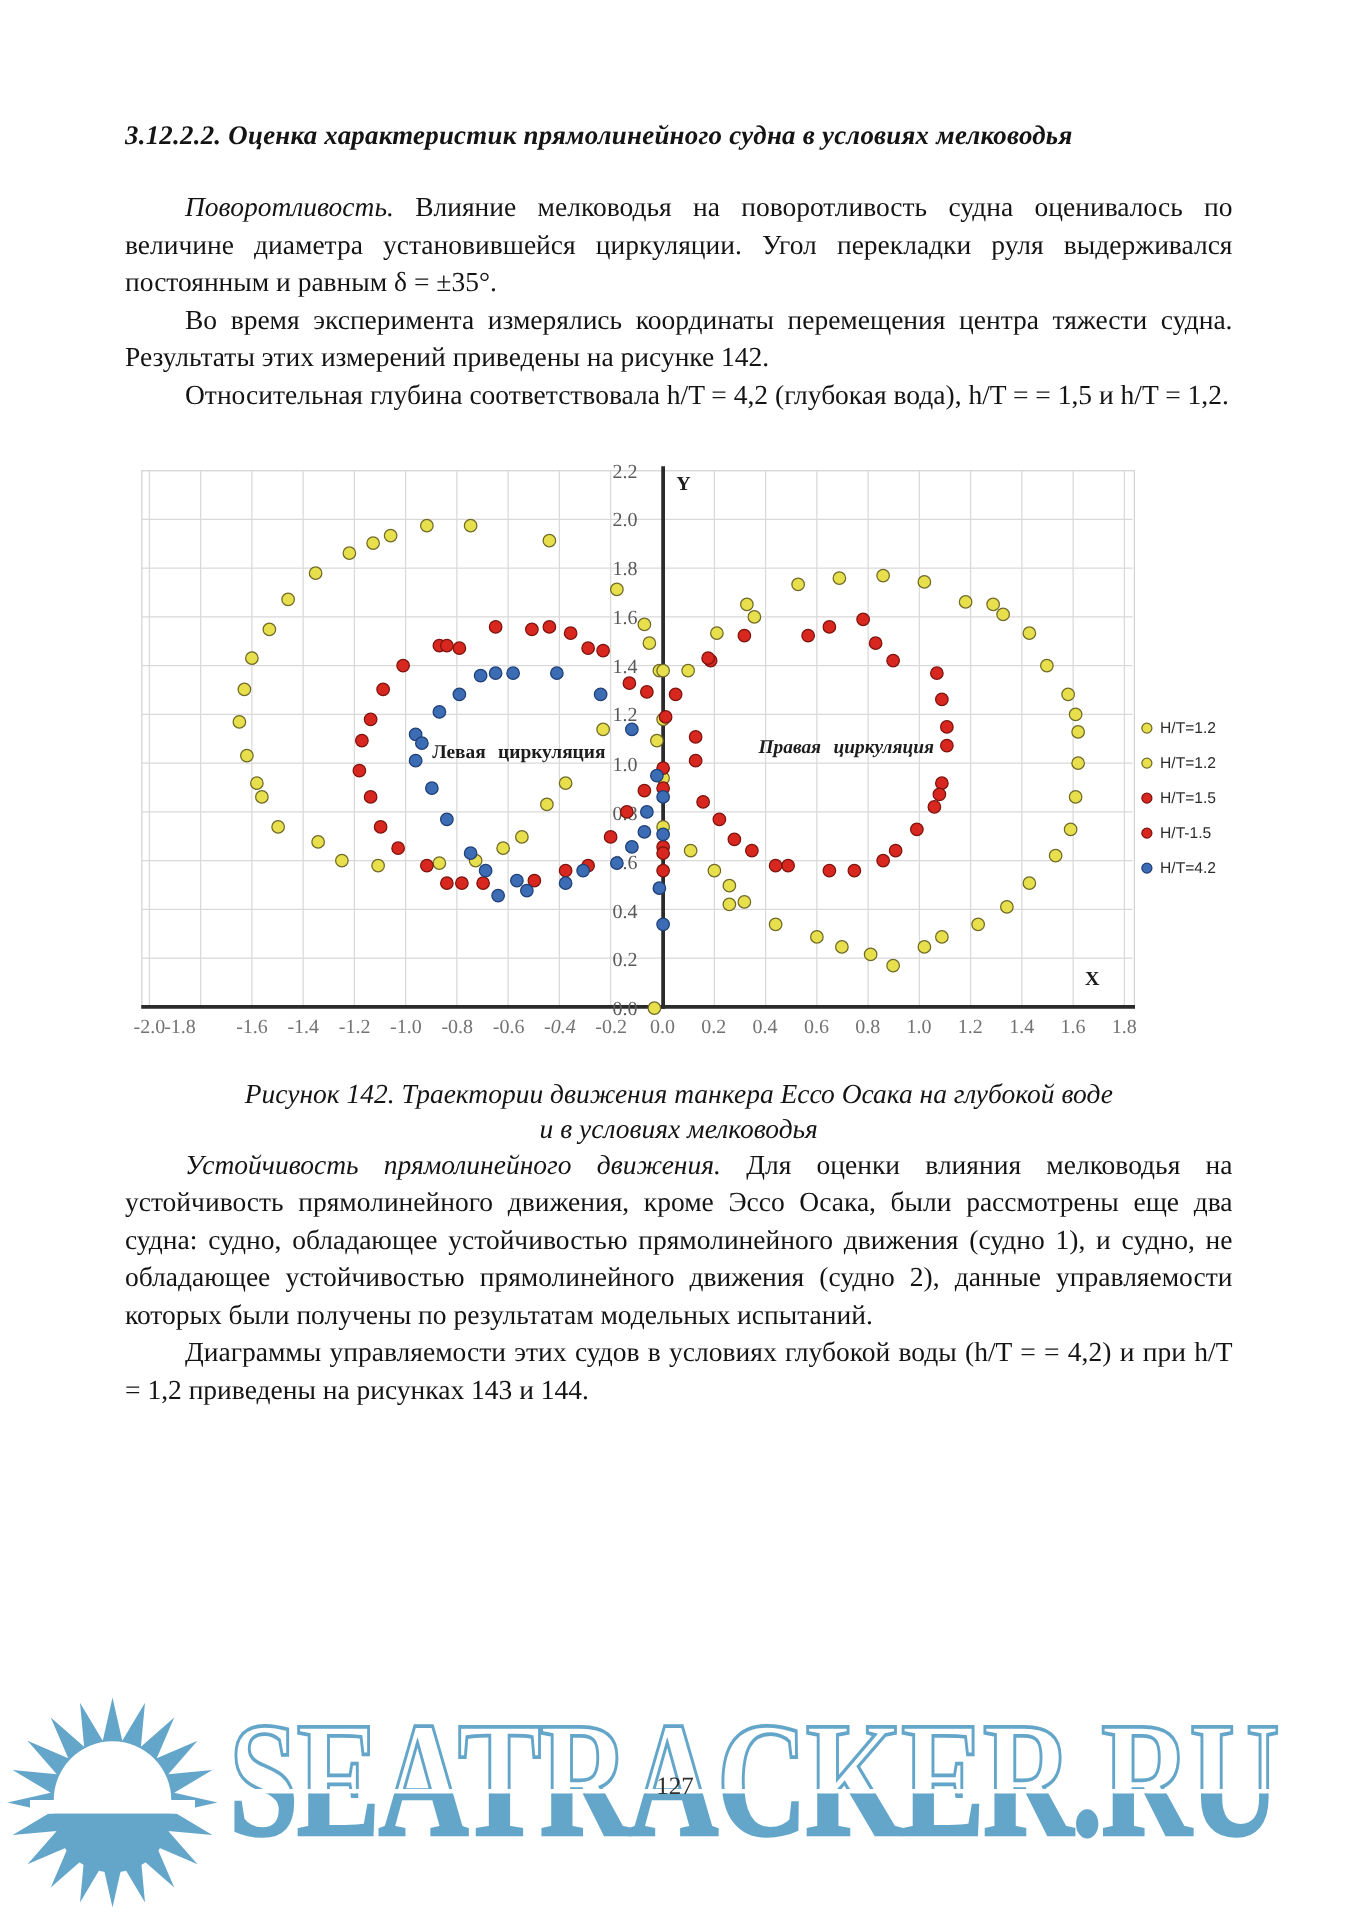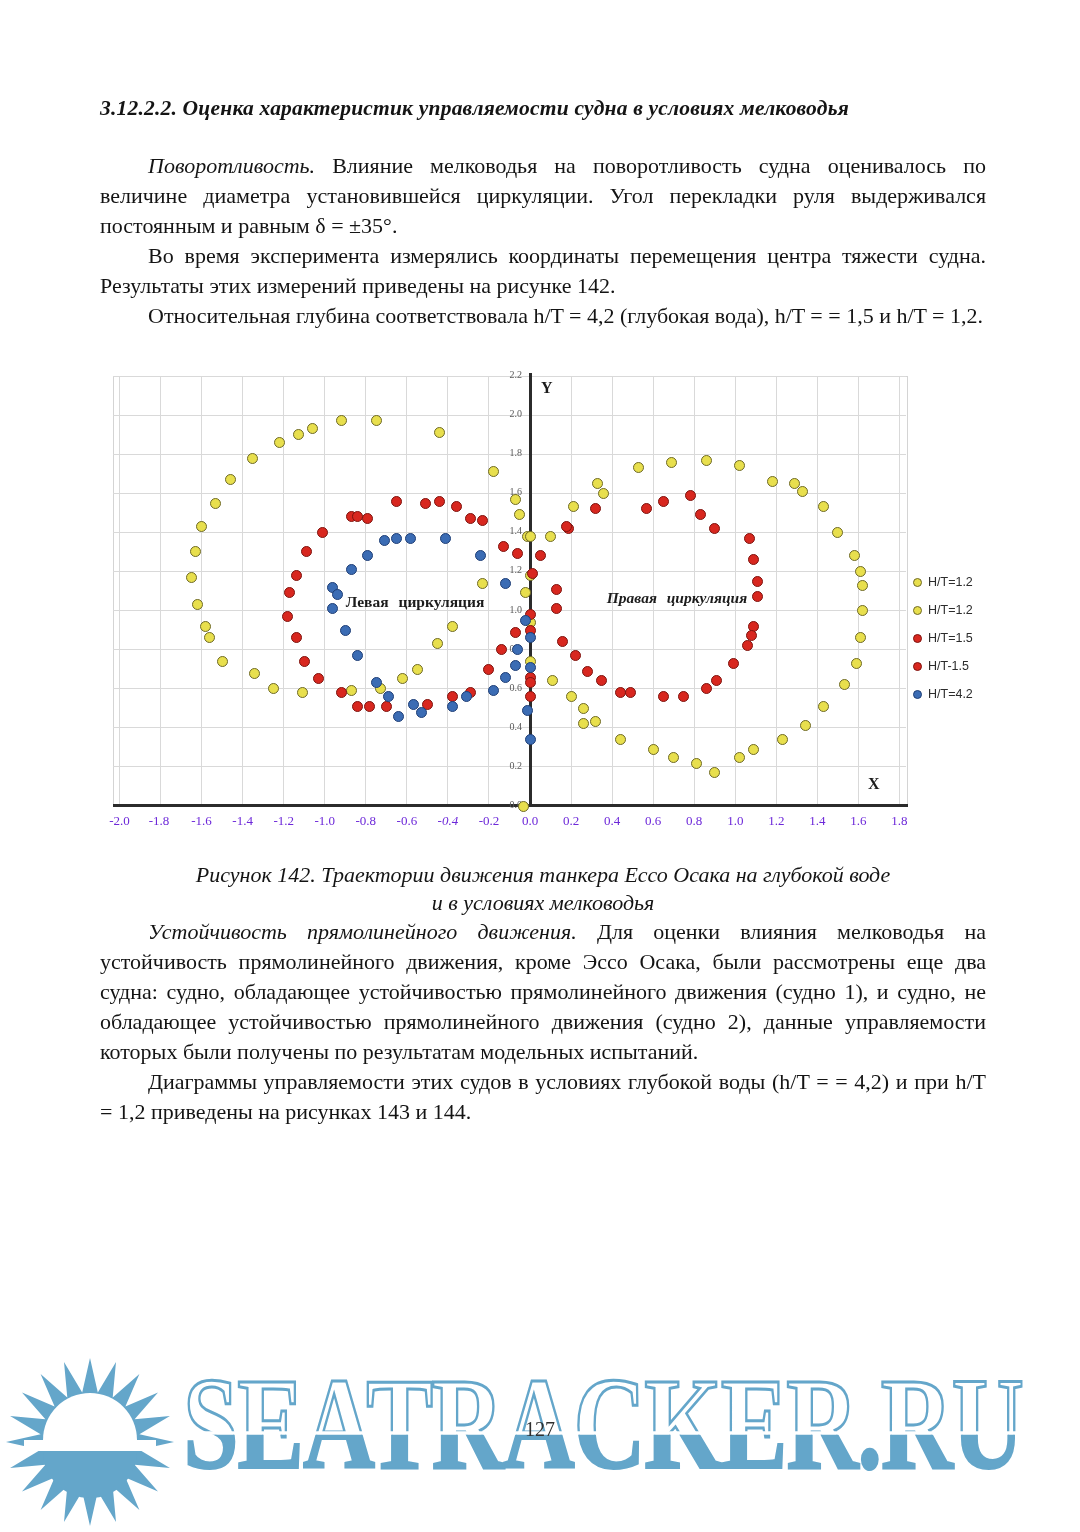--- a/index.html
+++ b/index.html
@@ -8,22 +8,22 @@
   .content{position:absolute;left:100px;top:96px;width:886px;}
   h1.heading{font-size:21.5px;font-style:italic;font-weight:bold;margin:0 0 30px 0;letter-spacing:.2px;}
   p.para{font-size:22px;line-height:30px;text-align:justify;text-indent:48px;margin:0;}
   .lead-italic{font-style:italic;}
   figure.fig{margin:38px 0 0 0;}
   #chart{position:relative;width:886px;height:470px;background:#fff;}
   #chart .pt{position:absolute;width:11px;height:11px;border-radius:50%;box-sizing:border-box;}
   #chart .grid-v,#chart .grid-h{position:absolute;background:#d9d9d9;}
   #chart .plot-border{position:absolute;border:1px solid #d4d4d4;border-bottom:none;}
   #chart .axis{position:absolute;background:#2b2b2b;}
-  #chart .xtick{position:absolute;font-size:13px;color:#6d28d9;width:44px;text-align:center;}
-  #chart .ytick{position:absolute;font-size:10px;color:#5a5a5a;width:32px;text-align:right;}
+  #chart .xtick{position:absolute;font-size:16px;color:#737373;width:44px;text-align:center;}
+  #chart .ytick{position:absolute;font-size:16px;color:#5a5a5a;width:32px;text-align:left;}
   #chart .axtitle{position:absolute;font-size:16px;font-weight:bold;color:#1c1c1c;}
   #chart .anno{position:absolute;font-size:15.5px;font-weight:bold;color:#1c1c1c;white-space:nowrap;word-spacing:6px;}
   #chart .legend-row{position:absolute;display:flex;align-items:center;gap:6px;margin-top:48px;}
   #chart .legend-dot{width:9px;height:9px;border-radius:50%;box-sizing:border-box;}
   #chart .legend-label{font-family:"Liberation Sans",sans-serif;font-size:12.5px;color:#2c2c2c;}
   figcaption.caption{margin-top:22px;text-align:center;font-style:italic;font-size:22px;line-height:28px;}
   .after-fig{margin-top:32px;}
   .pagenum{position:absolute;left:0;top:1418px;width:100%;text-align:center;font-size:20px;color:#2f2f2f;z-index:5;}
   .watermark{position:absolute;left:0;top:1352px;width:1080px;height:180px;z-index:1;}
   .sun{position:absolute;left:4px;top:2px;}
@@ -31,21 +31,21 @@
   .wm-text span{font-family:"Liberation Serif",serif;font-weight:bold;font-size:132px;line-height:180px;letter-spacing:-2px;position:absolute;left:0;top:0;}
   .wm-top{color:#ffffff;-webkit-text-stroke:3px #64a6ca;clip-path:inset(0 0 46% 0);}
   .wm-bot{color:#64a6ca;-webkit-text-stroke:2px #64a6ca;clip-path:inset(56% 0 0 0);}
 </style>
 </head>
 <body>
 
 <div class="page">
 
   <div class="content">
-    <h1 class="heading">3.12.2.2. Оценка характеристик управляемости судна в условиях мелководья</h1>
+    <h1 class="heading">3.12.2.2. Оценка характеристик прямолинейного судна в условиях мелководья</h1>
 
     <p class="para"><span class="lead-italic">Поворотливость.</span><span> Влияние мелководья на поворотливость судна оценивалось по величине диаметра установившейся циркуляции. Угол перекладки руля выдерживался постоянным и равным δ = ±35°.</span></p>
     <p class="para"><span class="lead-italic"></span><span>Во время эксперимента измерялись координаты перемещения центра тяжести судна. Результаты этих измерений приведены на рисунке 142.</span></p>
     <p class="para"><span class="lead-italic"></span><span>Относительная глубина соответствовала h/T = 4,2 (глубокая вода), h/T = = 1,5 и h/T = 1,2.</span></p>
 
     <figure class="fig">
       <div id="chart">
           <div class="plot-border" style="left: 13px; top: 7px; width: 793px; height: 430px;"></div>
           <div class="grid-v" style="left: 18.98px; top: 7px; width: 1px; height: 430px;"></div>
           <div class="grid-v" style="left: 60.032px; top: 7px; width: 1px; height: 430px;"></div>
@@ -74,21 +74,21 @@
           <div class="grid-h" style="left: 13px; top: 241.05px; width: 793px; height: 1px;"></div>
           <div class="grid-h" style="left: 13px; top: 201.96px; width: 793px; height: 1px;"></div>
           <div class="grid-h" style="left: 13px; top: 162.87px; width: 793px; height: 1px;"></div>
           <div class="grid-h" style="left: 13px; top: 123.78px; width: 793px; height: 1px;"></div>
           <div class="grid-h" style="left: 13px; top: 84.69px; width: 793px; height: 1px;"></div>
           <div class="grid-h" style="left: 13px; top: 45.6px; width: 793px; height: 1px;"></div>
           <div class="grid-h" style="left: 13px; top: 6.51px; width: 793px; height: 1px;"></div>
           <div class="axis" style="left: 13px; top: 435px; width: 795px; height: 3px;"></div>
           <div class="axis" style="left: 428.5px; top: 4px; width: 3px; height: 434px;"></div>
           <div class="xtick" style="left: -2.52px; top: 444px;">-2.0</div>
-          <div class="xtick" style="left: 37px; top: 444px;">-1.8</div>
+          <div class="xtick" style="left: 22px; top: 444px;">-1.8</div>
           <div class="xtick" style="left: 79.584px; top: 444px;">-1.6</div>
           <div class="xtick" style="left: 120.636px; top: 444px;">-1.4</div>
           <div class="xtick" style="left: 161.688px; top: 444px;">-1.2</div>
           <div class="xtick" style="left: 202.74px; top: 444px;">-1.0</div>
           <div class="xtick" style="left: 243.792px; top: 444px;">-0.8</div>
           <div class="xtick" style="left: 284.844px; top: 444px;">-0.6</div>
           <div class="xtick" style="left: 325.896px; top: 444px; font-style: italic;">-0.4</div>
           <div class="xtick" style="left: 366.948px; top: 444px;">-0.2</div>
           <div class="xtick" style="left: 408px; top: 444px;">0.0</div>
           <div class="xtick" style="left: 449.052px; top: 444px;">0.2</div>

